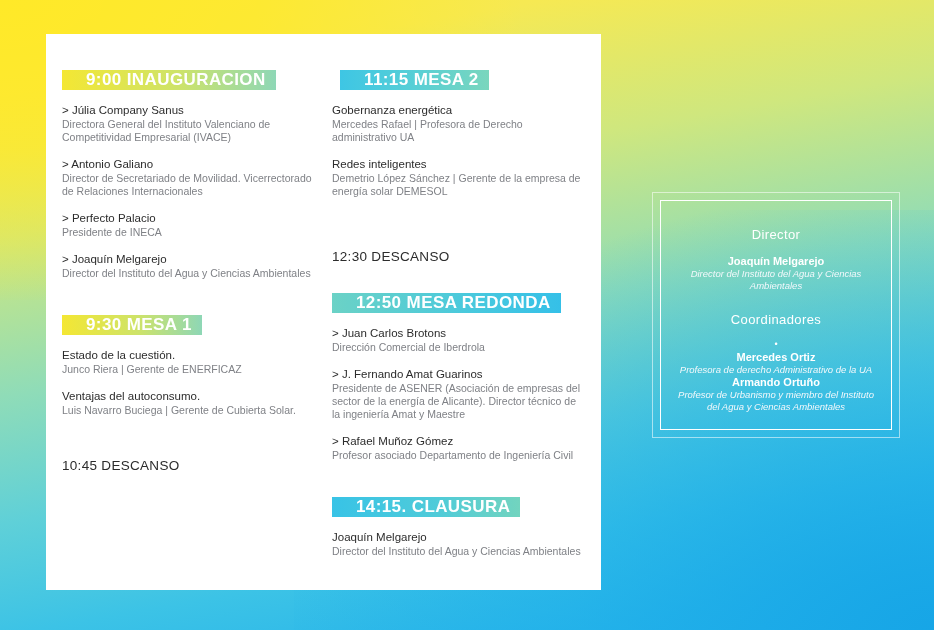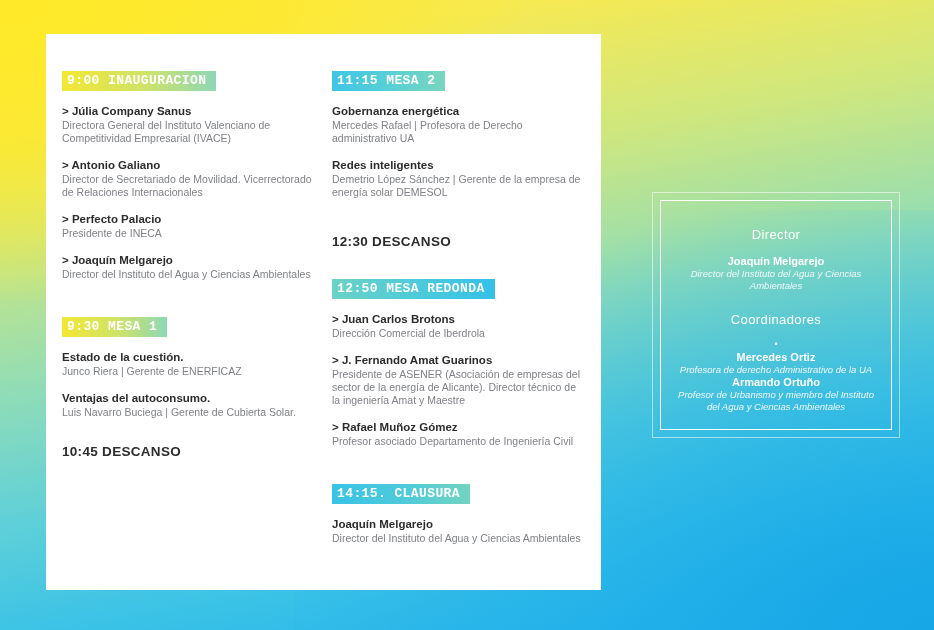--- a/index.html
+++ b/index.html
@@ -52,55 +52,54 @@
   .col {
     position: absolute;
     top: 36px;
   }
   .col-left { left: 16px; width: 254px; }
   .col-right { left: 286px; width: 250px; }
 
   
   .bar {
     display: inline-block;
-    padding: 3px 10px 3px 5px;
-    color: #ffffff;
-    font-size: 13px;
+    padding: 3px 10px 3px 24px;
+    color: #ffffff;
+    font-size: 17px;
     font-weight: bold;
     letter-spacing: 0.4px;
     line-height: 14px;
     white-space: nowrap;
     margin-bottom: 13px;
-    font-family: Liberation Mono, monospace;
   }
   .bar-y { background: linear-gradient(90deg, #f4e733 0%, #cde36a 55%, #8ed7b6 100%); }
-  .bar-c { background: linear-gradient(90deg, #3ec6e4 0%, #57cfd6 50%, #7ad6bd 100%); }
+  .bar-c { background: linear-gradient(90deg, #3ec6e4 0%, #57cfd6 50%, #7ad6bd 100%); margin-left: 8px; }
   .bar-g { background: linear-gradient(90deg, #6bd2c6 0%, #49c9dd 60%, #35c0e8 100%); }
   .bar-b { background: linear-gradient(90deg, #38c3e6 0%, #4fcbd9 55%, #72d4bf 100%); }
 
   .entry { margin-bottom: 13px; }
   .entry-name {
     color: #2c2c2c;
     font-size: 11.5px;
-    font-weight: bold;
+    font-weight: normal;
     line-height: 14px;
     margin: 0 0 1px 0;
   }
   .entry-desc {
     color: #7f8186;
     font-size: 10.5px;
     line-height: 13px;
     margin: 0;
   }
   .plain-head {
     color: #2c2c2c;
     font-size: 13.5px;
-    font-weight: bold;
+    font-weight: normal;
     letter-spacing: 0.3px;
-    margin: 0 0 16px 0;
+    margin: 16px 0 16px 0;
     line-height: 16px;
   }
   .spacer-lg { height: 22px; }
   .spacer-md { height: 12px; }
 
   
   .panel {
     position: absolute;
     left: 652px;
     top: 192px;

